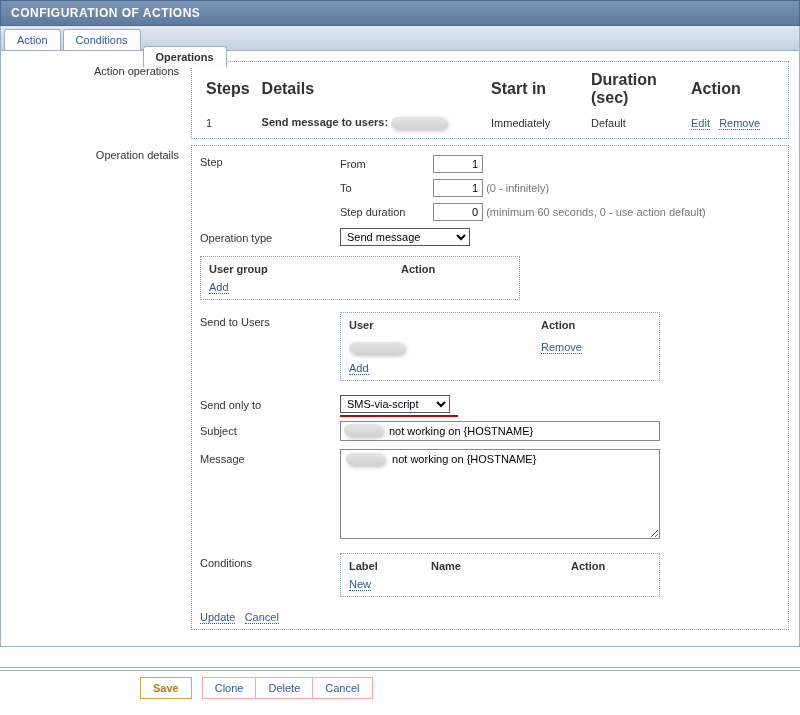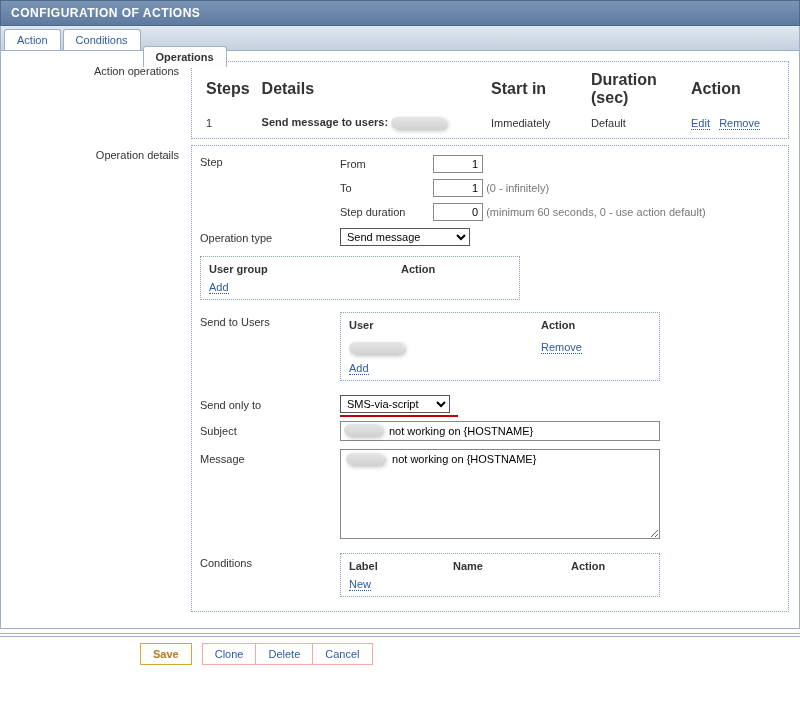--- a/index.html
+++ b/index.html
@@ -155,21 +155,21 @@
   }
   .red-underline::after {
     content: "";
     position: absolute;
     left: 0; right: -8px; bottom: -4px;
     height: 2px;
     background: #c00000;
   }
   .footer {
     border-top: 4px double #9db0c6;
-    margin-top: 4px;
+    margin-top: 20px;
     padding: 6px 0 6px 140px;
     display: flex;
     gap: 0;
   }
   .btn {
     border: 1px solid #fca5a5;
     background: #fff;
     padding: 4px 12px;
     font-family: inherit;
     font-size: 11px;
@@ -314,28 +314,32 @@
           <div style="position:relative">
             <textarea class="msg" style="text-indent: 44px;"> not working on {HOSTNAME}</textarea>
             <span class="redacted" style="position:absolute;left:6px;top:4px;width:38px"></span>
           </div>
         </div>
 
         <div style="display:flex;padding:8px 0">
           <div class="detail-label">Conditions</div>
           <div class="inner-box">
             <div class="inner-head">
-              <div style="width:104px">Label</div>
+              <div style="width:82px">Label</div>
               <div style="flex:1">Name</div>
               <div style="width:80px">Action</div>
             </div>
             <div><span class="link">New</span></div>
           </div>
         </div>
 
+        <div style="padding:6px 0 0 0">
+          <span class="link">Update</span>&nbsp;&nbsp;
+          <span class="link">Cancel</span>
+        </div>
 
       </div>
     </div>
   </div>
 
 </div>
 
 <div class="footer">
   <button class="btn primary">Save</button>
   <button class="btn">Clone</button>

